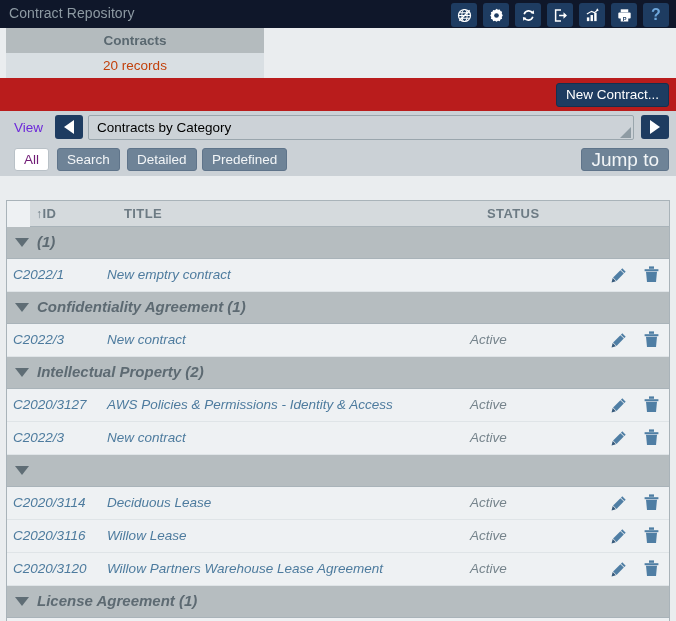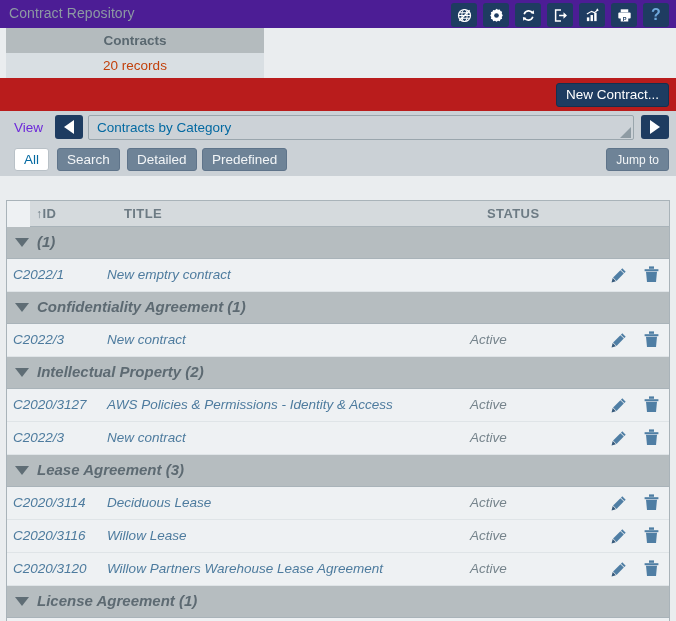--- a/index.html
+++ b/index.html
@@ -8,21 +8,21 @@
     width:676px; height:621px;
     background:#eaedef;
     font-family:"Liberation Sans", sans-serif;
     font-size:13px;
     color:#5d6b73;
     overflow:hidden;
     position:relative;
   }
 
   
-  .titlebar { position:relative; height:28px; background:#4c1d95;text-align:center; }
+  .titlebar { position:relative; height:28px; background:#0f172a;text-align:center; }
   .app-title {
     position:absolute; left:9px; top:5px;
     font-size:14px; color:#8d9aa3; letter-spacing:.1px;
   }
   .toolbar-icons {
     position:absolute; right:7px; top:3px;
     display:flex; gap:6px;
   }
   .tbtn {
     width:26px; height:24px; border-radius:3px;
@@ -71,43 +71,43 @@
     display:flex; align-items:center; justify-content:center; cursor:pointer;
   }
   .navbtn.prev { left:55px; }
   .navbtn.next { right:7px; }
   .tri-l { width:0;height:0;border-top:7px solid transparent;border-bottom:7px solid transparent;border-right:10px solid #fff; }
   .tri-r { width:0;height:0;border-top:7px solid transparent;border-bottom:7px solid transparent;border-left:10px solid #fff; }
   .view-select {
     position:absolute; left:88px; right:42px; top:4px; height:25px;
     background:#ccd2d7; border:1px solid #9aa6ad; border-radius:2px;
     display:flex; align-items:center; padding-left:8px;
-    font-size:13.5px; color:#0369a1; cursor:pointer;
+    font-size:13.5px; color:#000000; cursor:pointer;
   }
   .view-select .corner {
     position:absolute; right:2px; bottom:1px;
     width:0;height:0;border-left:11px solid transparent;border-bottom:11px solid #8e9ba3;
   }
 
   
   .filterrow { position:relative; height:32px; background:#cbd1d6; }
   .fbtn {
     position:absolute; top:4px; height:23px;
     border-radius:3px; display:flex; align-items:center; justify-content:center;
     padding:0 9px; font-size:13.5px; cursor:pointer;
     background:#6e8397; color:#f2f5f7; border:1px solid #5f7competition;
     border:1px solid #5f748a;
   }
-  .fbtn.sel { background:#ffffff; color:#0369a1; border:1px solid #b9c1c7; }
+  .fbtn.sel { background:#ffffff; color:#701a75; border:1px solid #b9c1c7; }
   .jumpbtn {
     position:absolute; right:7px; top:4px; height:23px;
     border-radius:3px; padding:0 9px;
     display:flex; align-items:center;
     background:#6e8397; color:#f2f5f7; border:1px solid #5f748a;
-    font-size:12px; cursor:pointer;
+    font-size:19px; cursor:pointer;
   }
   .gapband { height:13px; background:#eaedef; }
 
   
   .tablewrap {
     position:absolute; left:6px; right:6px; top:200px; bottom:0;
     border:1px solid #a9b3b9; border-bottom:none;
     background:#eef1f3; overflow:hidden;
   }
   .thead {
@@ -341,21 +341,20 @@
           </svg>
           <svg class="iconbtn" width="15" height="17" viewBox="0 0 15 17">
             <rect x="5" y="0.4" width="5" height="2.4" fill="#4f7ea4"></rect>
             <rect x="0.6" y="3.2" width="13.8" height="2" fill="#4f7ea4"></rect>
             <path fill="#4f7ea4" d="M2 5.8h11l-1 10.2H3z"></path>
           </svg>
         </span>
       </div>
       <div class="grow">
         <span class="caret"></span>
-        <span class="glabel">Lease Agreement (3)</span>
       </div>
       <div class="drow">
         <span class="c-id">C2020/3114</span>
         <span class="c-title">Deciduous Lease</span>
         <span class="c-status">Active</span>
         <span class="acts">
           <svg class="iconbtn" width="16" height="16" viewBox="0 0 16 16">
             <path fill="#4f7ea4" d="M11.3 1.3l3.4 3.4-1.4 1.4-3.4-3.4z"></path>
             <path fill="#4f7ea4" d="M9.4 3.2l3.4 3.4-7.3 7.3-3.4-3.4z"></path>
             <path fill="#35597a" d="M1.7 11.1l3.2 3.2-4.3 1.1z"></path>

